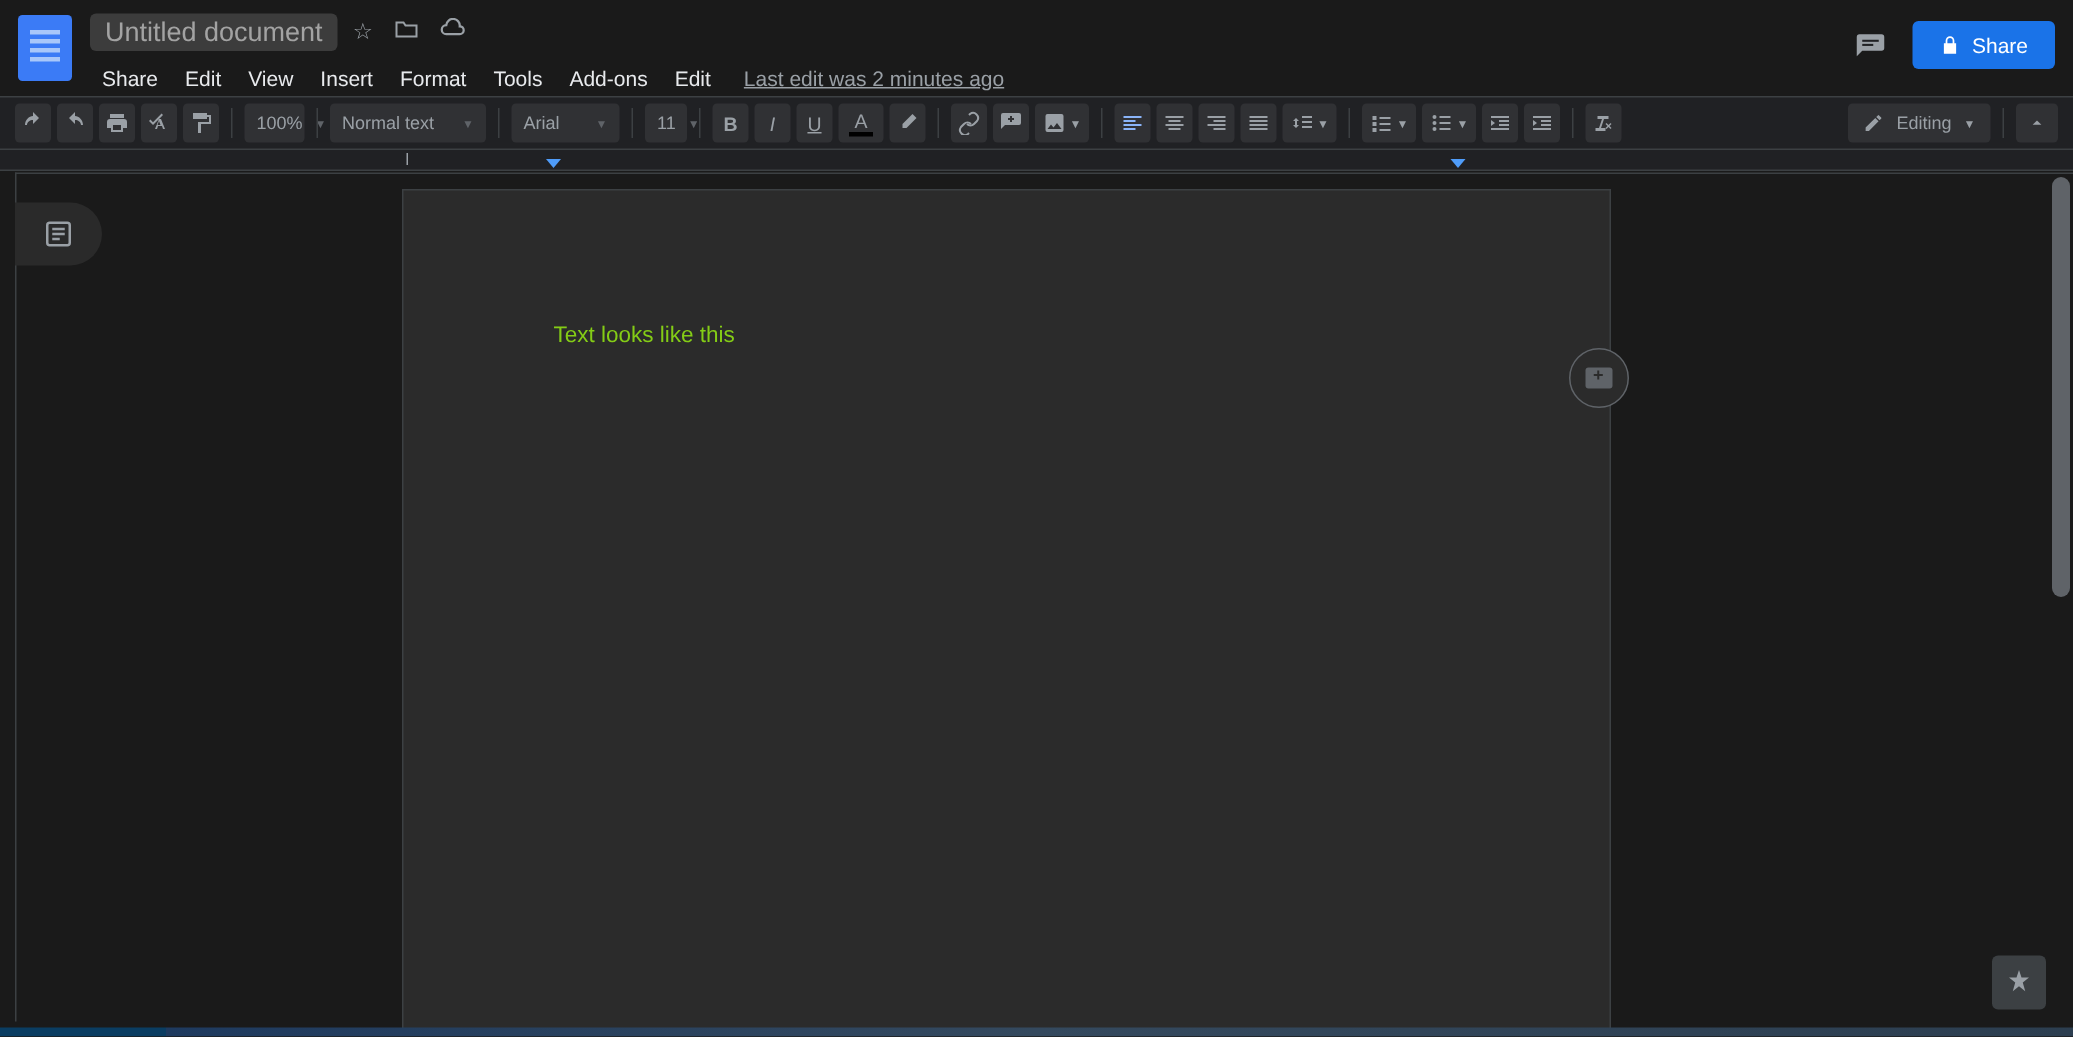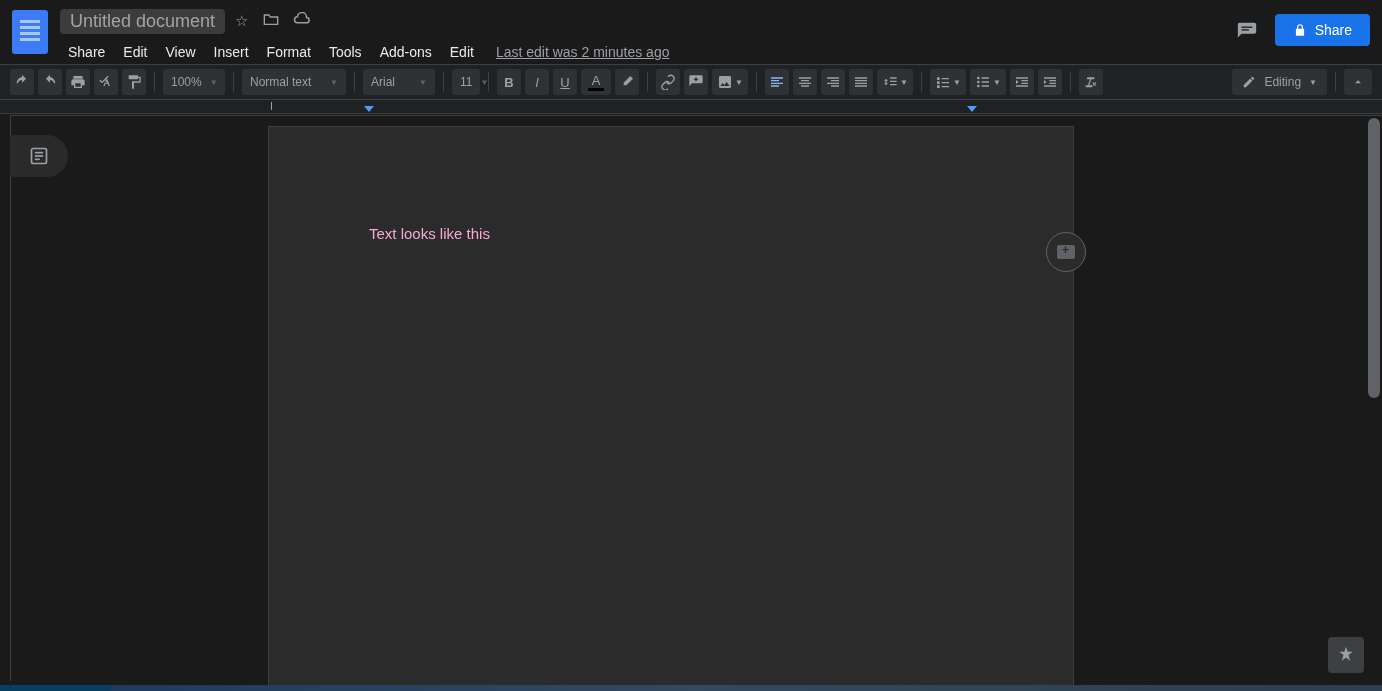--- a/index.html
+++ b/index.html
@@ -166,23 +166,23 @@
     position: absolute;
     top: 126px;
     left: 268px;
     width: 806px;
     height: 564px;
     background: #2b2b2b;
     border: 1px solid #3c4043;
   }
   .page-text {
     position: absolute;
-    top: 98px; left: 100px;
+    top: 88px; left: 100px;
     font-size: 15px;
-    color: #f9a8d4;
+    color: #84cc16;
     text-align: center;
   }
   .comment-bubble {
     position: absolute;
     top: 232px;
     left: 1046px;
     width: 40px; height: 40px;
     border: 1px solid #5f6368;
     border-radius: 50%;
     display: flex; align-items: center; justify-content: center;
@@ -308,21 +308,21 @@
       <svg width="16" height="16" viewBox="0 0 24 24" fill="#9aa0a6">
         <path d="M6 14l-4-4 1.4-1.4L6 11.2l8.6-8.6L16 4 6 14zM8 18h2l1-3h4l1 3h2l-4-10h-2L8 18zm4-8l1.5 4h-3L12 10z"></path>
       </svg>
     </div>
   <div class="tbtn">
       <svg width="16" height="16" viewBox="0 0 24 24" fill="#9aa0a6">
         <path d="M18 4V2H4v6h14V6h2v5H9v11h3V13h10V4h-4z"></path>
       </svg>
     </div>
   <div class="tsep"></div>
-  <div class="tselect" style="width:62px">
+  <div class="tselect" style="width:40px">
       <span>100%</span>
       <span class="arrow">▼</span>
     </div>
   <div class="tsep"></div>
   <div class="tselect" style="width:104px">
       <span>Normal text</span>
       <span class="arrow">▼</span>
     </div>
   <div class="tsep"></div>
   <div class="tselect" style="width:72px">

